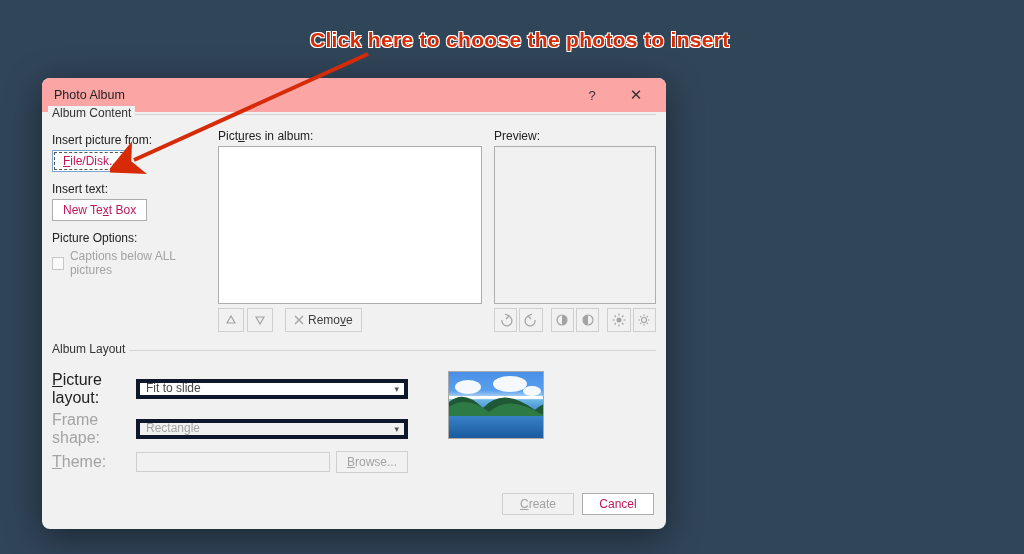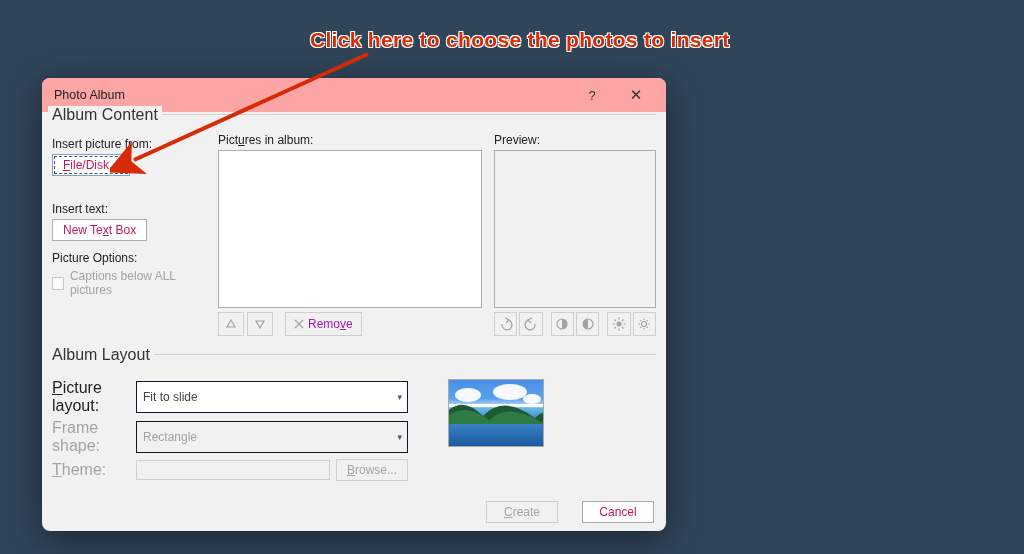--- a/index.html
+++ b/index.html
@@ -71,21 +71,21 @@
     border-top: 1px solid #d3d3d3;
     position: relative;
   }
   .section-label {
     position: relative;
     top: -9px;
     background: #f1f1f1;
     padding: 0 4px;
     margin-left: -4px;
     color: #333;
-    font-size: 16px;
+    font-size: 12px;
   }
   .content {
     padding: 0 10px 6px 10px;
     display: flex;
     gap: 12px;
   }
   .left-col {
     width: 164px;
   }
   .lbl { font-size: 12px; color: #222; margin-top: 4px; margin-bottom: 3px; }
@@ -136,21 +136,21 @@
     background: #f1f1f1;
     display: flex; align-items: center; justify-content: center;
     color: #a3a3a3;
     font-size: 13px;
   }
   .remove-btn {
     border: 1px solid #cfcfcf;
     background: #f1f1f1;
     padding: 3px 8px;
     display: flex; align-items: center; gap: 4px;
-    color: #a21caf;
+    color: #404040;
   }
   .right-col { width: 162px; }
   .preview-box {
     width: 162px;
     height: 158px;
     background: #f1f1f1;
     border: 1px solid #aeaeae;
     margin-top: 3px;
   }
   .adj-row {
@@ -171,25 +171,25 @@
     margin-top: 4px;
   }
   .form-row .fl {
     width: 78px;
     font-size: 16px;
     color: #222;
   }
   .form-row .fl.dis { color: #a3a3a3; }
   .select {
     flex: 1;
-    height: 32px;
-    border: 1px solid #0f172a;
+    height: 20px;
+    border: 4px solid #0f172a;
     background: #fff;
     display: flex;
-    align-items: center;
+    align-items: flex-end;
     padding: 0 6px;
     font-size: 12px;
     color: #454545;
     position: relative;
   }
   .select .caret {
     position: absolute;
     right: 5px;
     top: 50%;
     transform: translateY(-50%);
@@ -238,22 +238,22 @@
   }
   .hill {
     position: absolute;
     bottom: 22px;
     width: 120%;
     left: -10px;
   }
   .footer {
     display: flex;
     justify-content: flex-end;
-    gap: 24px;
-    padding: 10px 12px 8px 12px;
+    gap: 8px;
+    padding: 10px 12px 14px 12px;
     align-items: flex-end;
   }
   .footer .btn {
     width: 72px;
     text-align: center;
   }
   .u { text-decoration: underline; text-decoration-thickness: 1px; text-underline-offset: 1px; }
 </style>
 </head>
 <body>
@@ -280,21 +280,21 @@
 
   <div class="section-border">
     <span class="section-label">Album Content</span>
   </div>
 
   <div class="content">
     <div class="left-col">
       <div class="lbl">Insert picture from:</div>
       <button class="btn focused"><span class="u">F</span>ile/Disk...</button>
 
-      <div class="lbl" style="margin-top:26px">Insert text:</div>
+      <div class="lbl" style="margin-top:10px">Insert text:</div>
       <button class="btn">New Te<span class="u">x</span>t Box</button>
 
       <div class="lbl" style="margin-top:10px">Picture Options:</div>
       <div class="chk-row">
         <div class="chk"></div>
         <div>Captions below ALL pictures</div>
       </div>
     </div>
 
     <div class="mid-col">

